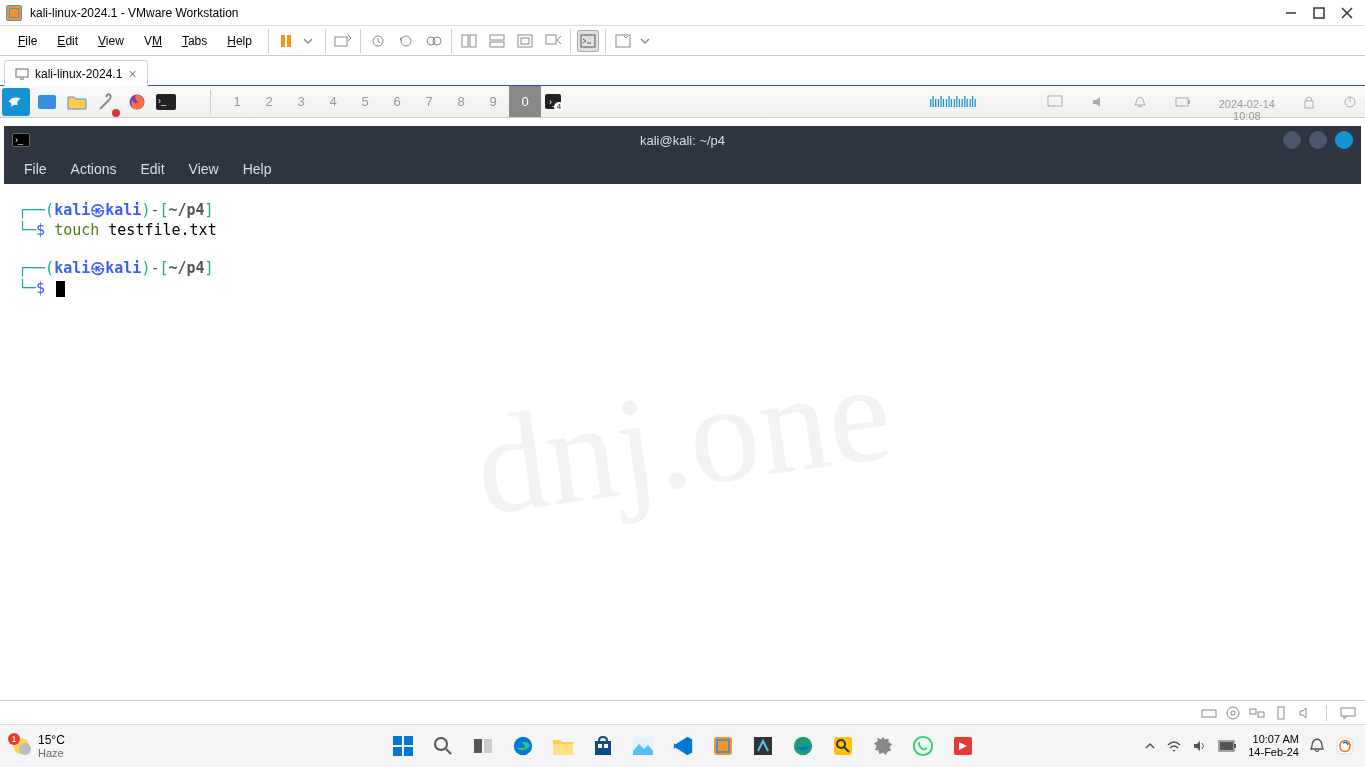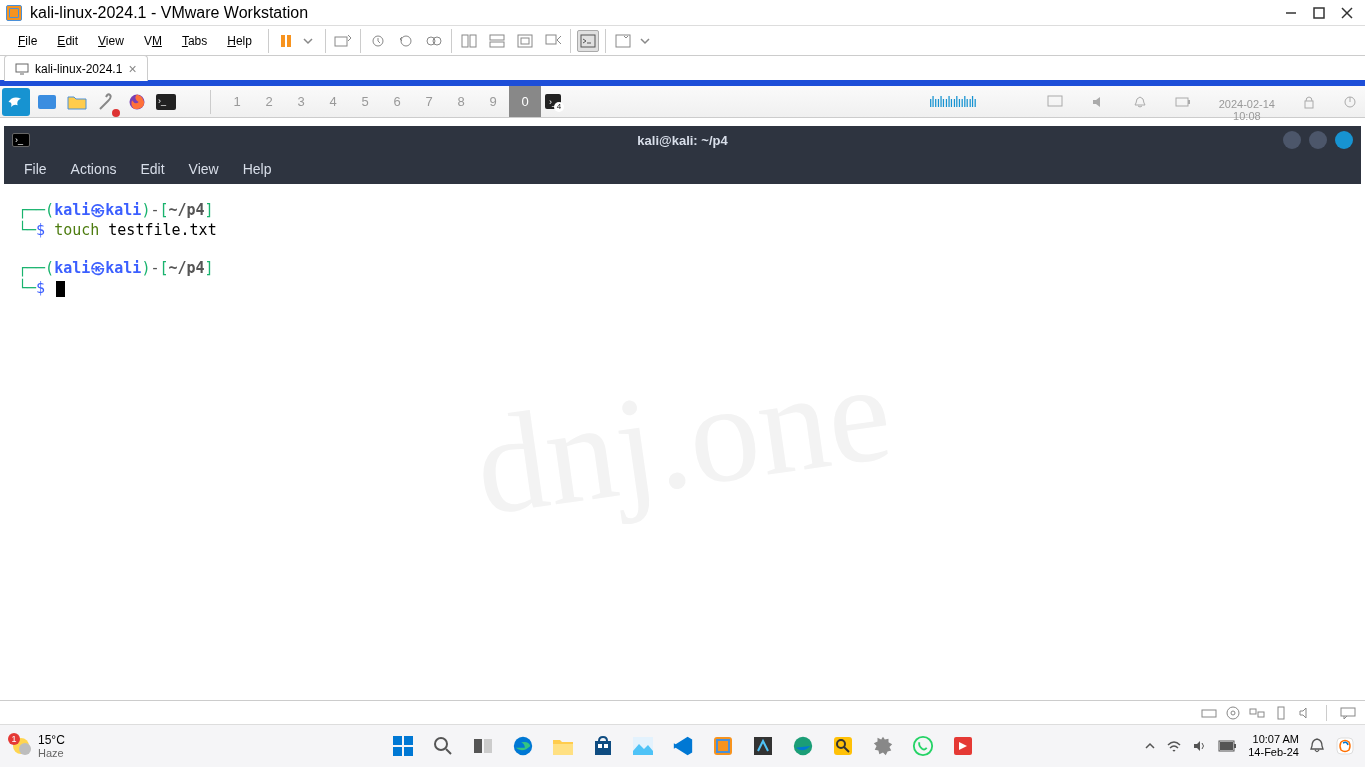--- a/index.html
+++ b/index.html
@@ -2,34 +2,34 @@
 <html><head>
 <meta charset="utf-8">
 <style>
 * { margin: 0; padding: 0; box-sizing: border-box; }
 body { font-family: "Segoe UI", Arial, sans-serif; font-size: 12px; background: #fff; width: 1365px; height: 767px; overflow: hidden; position: relative; }
 
 
 .vmware-titlebar { height: 26px; background: #fff; border-bottom: 1px solid #ddd; display: flex; align-items: center; padding: 0 6px; }
 .vmware-logo { width: 16px; height: 16px; background: #f7931e; border: 1px solid #4a90d9; border-radius: 2px; display: inline-flex; align-items: center; justify-content: center; margin-right: 8px; position: relative; }
 .vmware-logo::before { content: ""; width: 8px; height: 8px; border: 1px solid #4a90d9; border-radius: 1px; }
-.vmware-title { font-size: 16px; color: #000; }
+.vmware-title { font-size: 12px; color: #000; }
 .vmware-winbtns { margin-left: auto; display: flex; gap: 16px; padding-right: 6px; }
 
 
 .vmware-menubar { height: 30px; background: #fff; border-bottom: 1px solid #ccc; display: flex; align-items: center; padding: 0 8px; gap: 0; }
 .menu-item { padding: 4px 10px; cursor: pointer; font-size: 12px; }
 .menu-item .u { text-decoration: underline; }
 .toolbar-sep { width: 1px; height: 24px; background: #ccc; margin: 0 6px; }
 .toolbar-btn { width: 22px; height: 22px; display: inline-flex; align-items: center; justify-content: center; cursor: pointer; border-radius: 2px; }
 .toolbar-btn.pressed { background: #e0e0e0; border: 1px solid #aaa; }
 .toolbar-group { display: flex; align-items: center; gap: 6px; }
 
 
-.vmware-tabbar { height: 30px; background: #fff; border-bottom: 6px solid #1d4ed8; display: flex; align-items: flex-end; padding: 0 4px; }
+.vmware-tabbar { height: 30px; background: #fff; border-bottom: 1px solid #1d4ed8; display: flex; align-items: flex-end; padding: 0 4px; }
 .vm-tab { height: 26px; padding: 0 10px; border: 1px solid #ccc; border-bottom: none; border-radius: 4px 4px 0 0; display: flex; align-items: center; gap: 6px; background: #fff; font-size: 12px; cursor: pointer; position: relative; top: 1px; }
 .vm-tab-icon { width: 14px; height: 14px; }
 .vm-tab-close { color: #888; font-size: 14px; cursor: pointer; }
 
 
 .kali-area { background: #fff; position: relative; }
 .kali-panel { height: 32px; background: linear-gradient(#fafafa,#f0f0f0); border-bottom: 1px solid #ccc; display: flex; align-items: center; }
 .panel-icon { width: 30px; height: 30px; display: flex; align-items: center; justify-content: center; cursor: pointer; }
 .panel-icon.dragon { background: #1793d1; color: #fff; border-radius: 3px; margin: 1px 2px; width: 28px; height: 28px; }
 .panel-icon.box-blue { background: #3b8de0; width: 18px; height: 14px; border-radius: 2px; margin: 0 6px; }
@@ -41,21 +41,21 @@
 .ws-num.active { background: #888; color: #fff; }
 .ws-badge { background: #222; color: #fff; font-size: 10px; padding: 2px 4px; border-radius: 2px; margin-left: 4px; position: relative; }
 .panel-right { margin-left: auto; display: flex; align-items: center; color: #aaa; padding-right: 8px; gap: 28px; }
 .panel-date { text-align: center; font-size: 11px; line-height: 12px; color: #999; margin-top: 17px;}
 .audio-vis { color: #1793d1; font-size: 14px; letter-spacing: -1px; overflow:hidden; white-space:nowrap; width: 90px;}
 
 
 .terminal-window { position: absolute; left: 4px; right: 4px; top: 0; bottom: 0; display: flex; flex-direction: column; }
 .term-titlebar { height: 28px; background: #2e3440; display: flex; align-items: center; color: #d8dee9; font-size: 13px; }
 .term-title-icon { width: 18px; height: 14px; background: #000; border: 1px solid #666; margin: 0 8px; font-size: 9px; color: #fff; line-height: 12px; padding-left:2px; border-radius: 2px;}
-.term-title { position: absolute; left: 50%; transform: translateX(-50%); font-weight: 700; }
+.term-title { position: absolute; left: 50%; transform: translateX(-50%); font-weight: 400; }
 .term-winbtns { margin-left: auto; display: flex; gap: 8px; padding-right: 8px; }
 .term-circle { width: 18px; height: 18px; border-radius: 50%; cursor: pointer; }
 .term-circle.gray { background: #4c566a; }
 .term-circle.blue { background: #1793d1; }
 
 .term-menubar { height: 30px; background: #2e3440; display: flex; align-items: center; padding: 0 8px; gap: 0; }
 .term-menu-item { color: #d8dee9; padding: 4px 12px; cursor: pointer; font-size: 14px; }
 
 .term-body { flex: 1; background: #fff; padding: 16px 14px; font-family: "Consolas","DejaVu Sans Mono",monospace; font-size: 15px; line-height: 20px; position: relative; overflow: hidden;}
 .watermark { position: absolute; left: 50%; top: 50%; transform: translate(-50%,-50%) rotate(-8deg); font-family: cursive; font-size: 140px; color: #f3f3f3; pointer-events: none; user-select: none; white-space: nowrap;}

